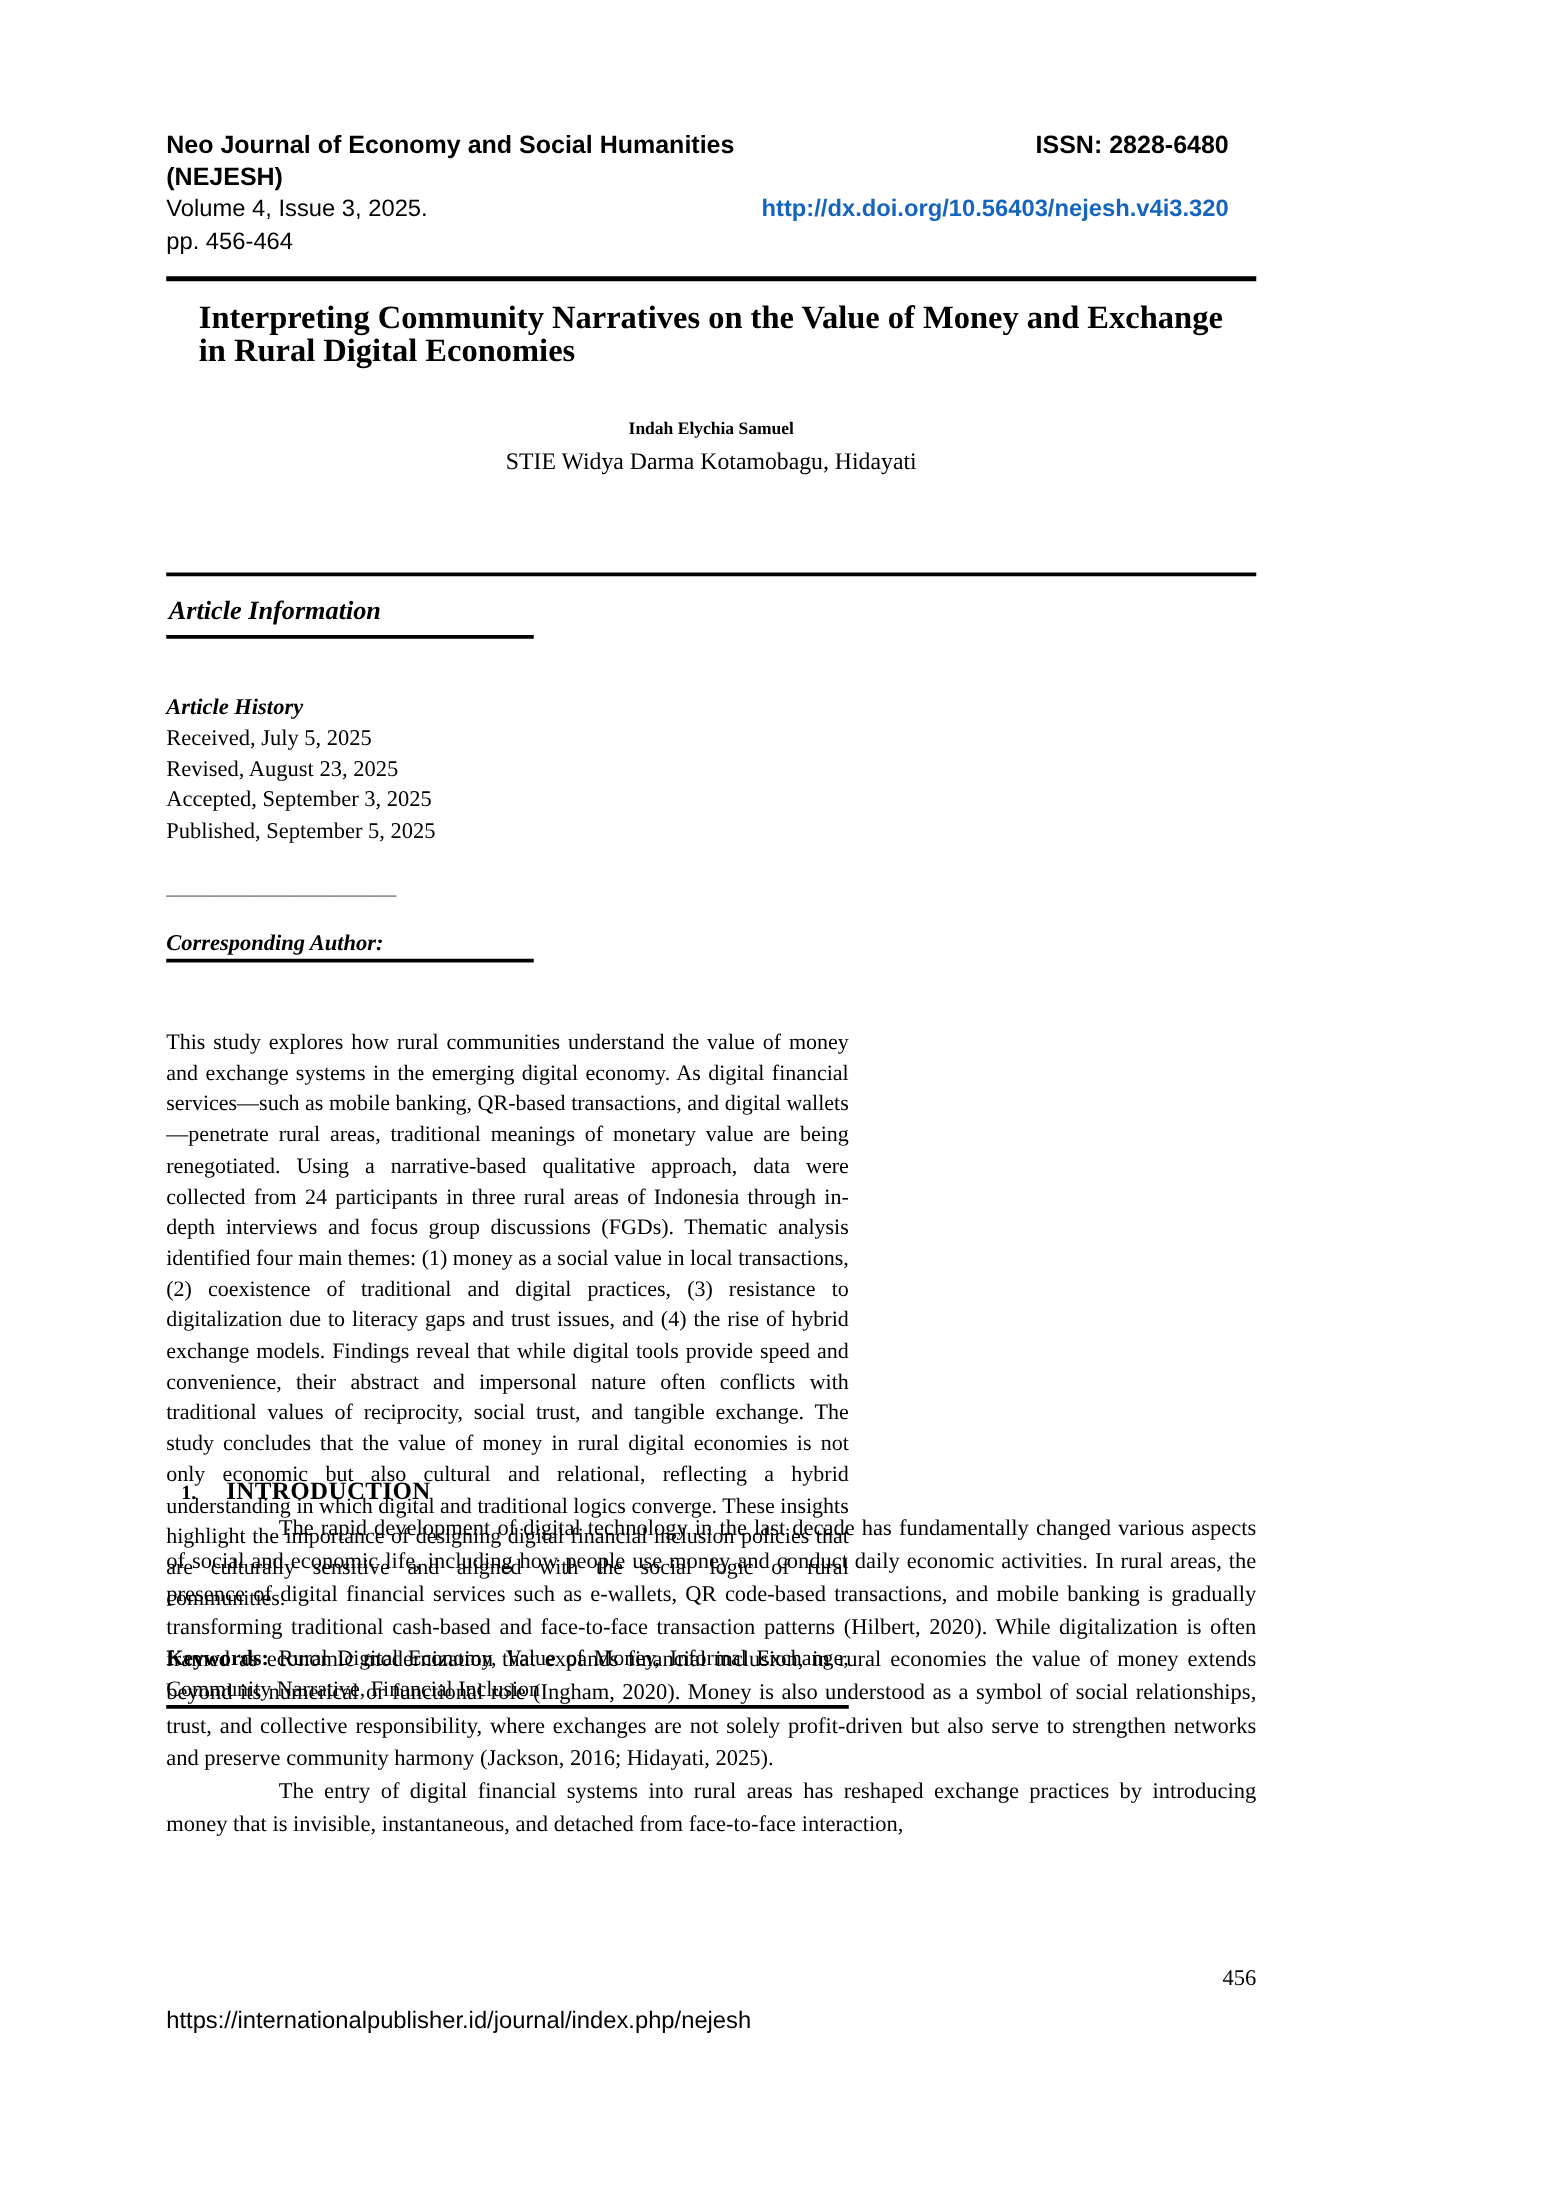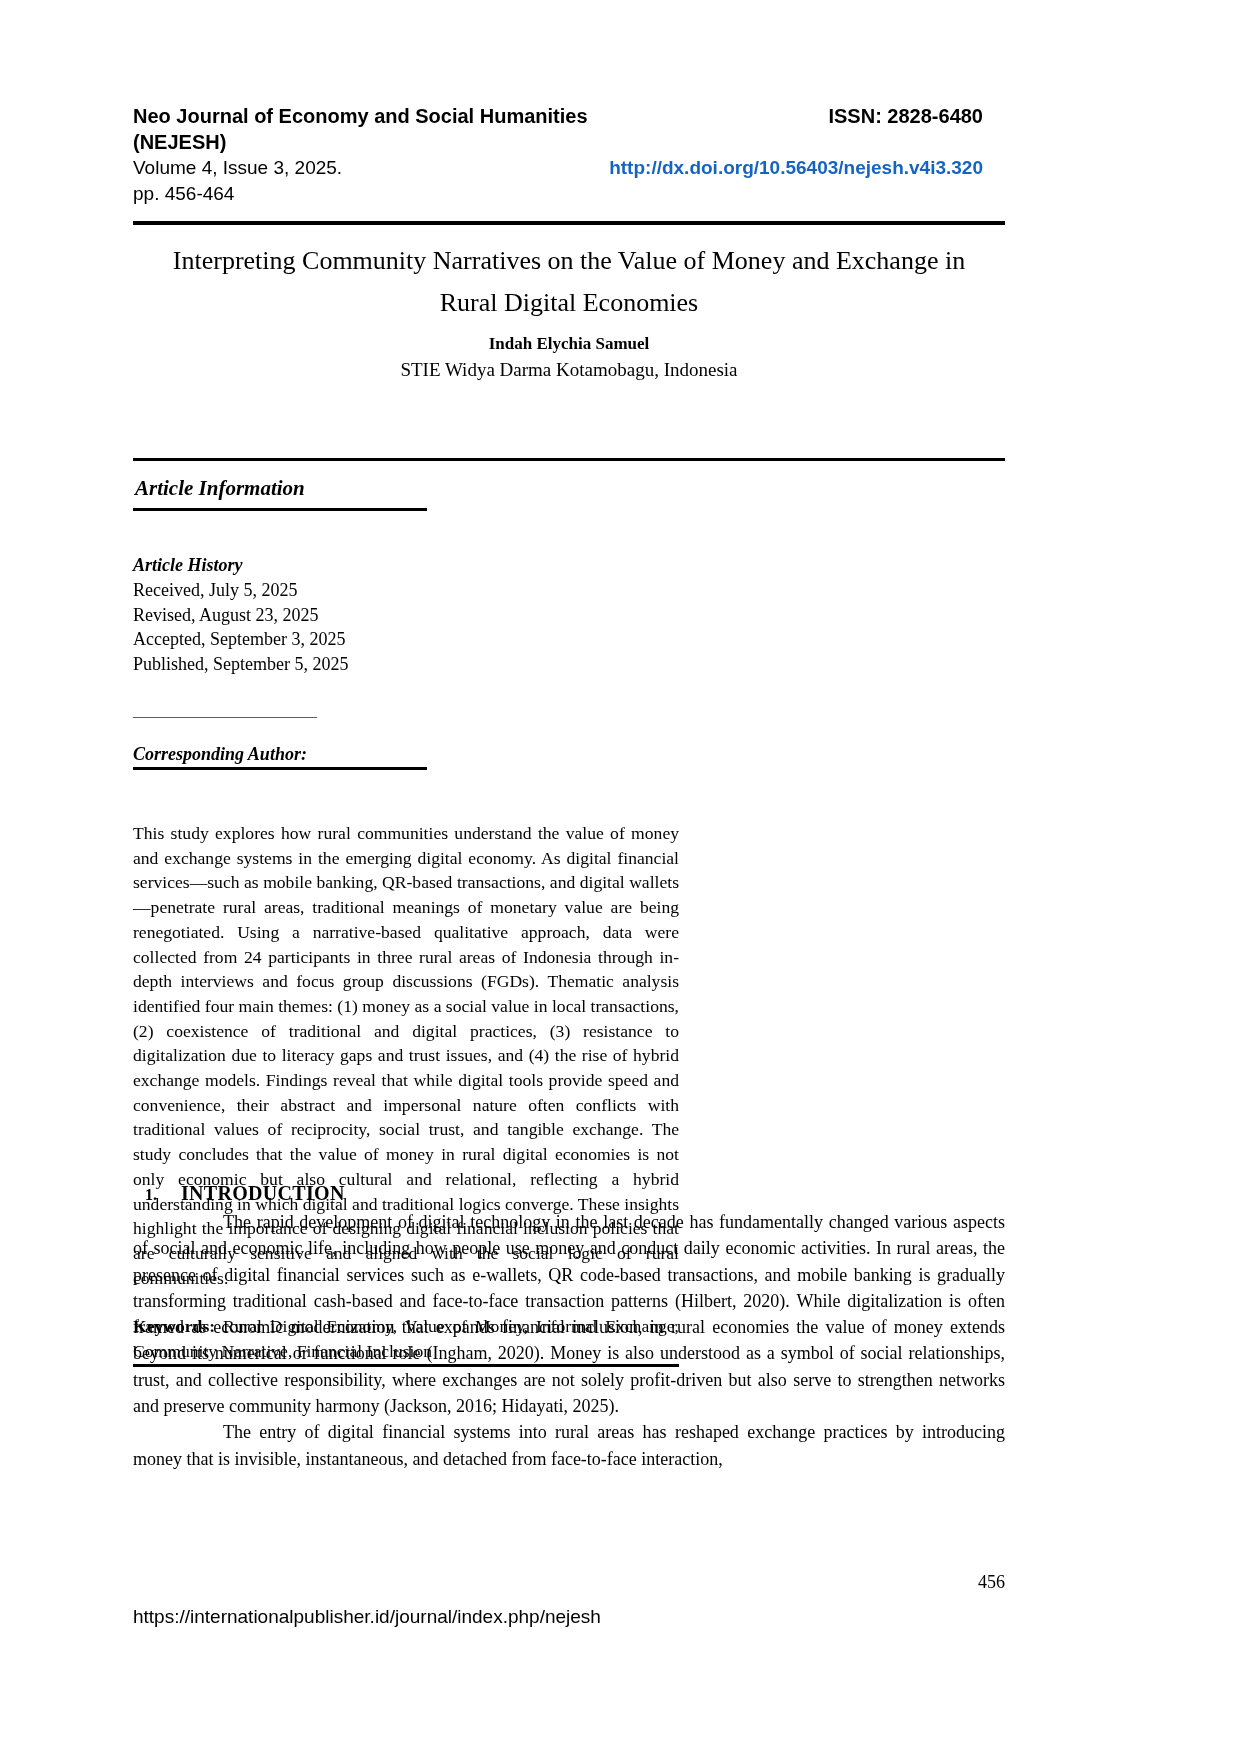--- a/index.html
+++ b/index.html
@@ -18,24 +18,24 @@
   .header { top:103px; display:flex; justify-content:space-between;
             font-family:"Liberation Sans", sans-serif; font-size:19px; line-height:26px; }
   .journal-name { font-weight:bold; font-size:20px; }
   .header-right { text-align:right; padding-right:22px; }
   .issn { font-weight:bold; font-size:20px; }
   .doi-link { display:block; margin-top:26px; font-weight:bold; font-size:19px; text-decoration:none; }
 
   .top-rule { top:221px; height:4px; background:#000; }
 
   
-  .paper-title { top:240px; font-size:26px; font-weight:normal; text-align:center; line-height:42px; }
+  .paper-title { top:240px; font-size:26px; font-weight:bold; text-align:left; line-height:27px; }
   .paper-title .inner { max-width:820px; margin:0 auto; }
   .author-block { top:331px; text-align:center; line-height:26px; }
-  .author-name { font-weight:bold; font-size:17px; }
+  .author-name { font-weight:bold; font-size:14px; }
   .affiliation { font-size:19px; }
 
   
   .two-col { top:458px; height:700px; border-top:3px solid #000; display:flex; gap:32px;flex-direction:column; }
   .col-left  { width:294px; border-bottom:3px solid #000; }
   .col-right { width:546px; border-bottom:3px solid #000; }
   .col-heading { border-bottom:3px solid #000; padding:15px 0 7px 2px; font-size:21px; font-weight:bold; }
   .col-left .col-heading { font-style:italic; }
   .col-right .col-heading { letter-spacing:0.5px; }
 
@@ -78,21 +78,21 @@
     </div>
   </div>
 
   <div class="abs top-rule"></div>
 
   <div class="abs paper-title">
     <div class="inner">Interpreting Community Narratives on the Value of Money and Exchange in Rural Digital Economies</div>
   </div>
   <div class="abs author-block">
     <div class="author-name">Indah Elychia Samuel</div>
-    <div class="affiliation">STIE Widya Darma Kotamobagu, Indonesia</div>
+    <div class="affiliation">STIE Widya Darma Kotamobagu, Hidayati</div>
   </div>
 
   <div class="abs two-col">
     <div class="col-left">
       <div class="col-heading">Article Information</div>
       <div class="art-history-heading">Article History</div>
       <div class="history-line">Received, July 5, 2025</div>
       <div class="history-line">Revised, August 23, 2025</div>
       <div class="history-line">Accepted, September 3, 2025</div>
       <div class="history-line">Published, September 5, 2025</div>

